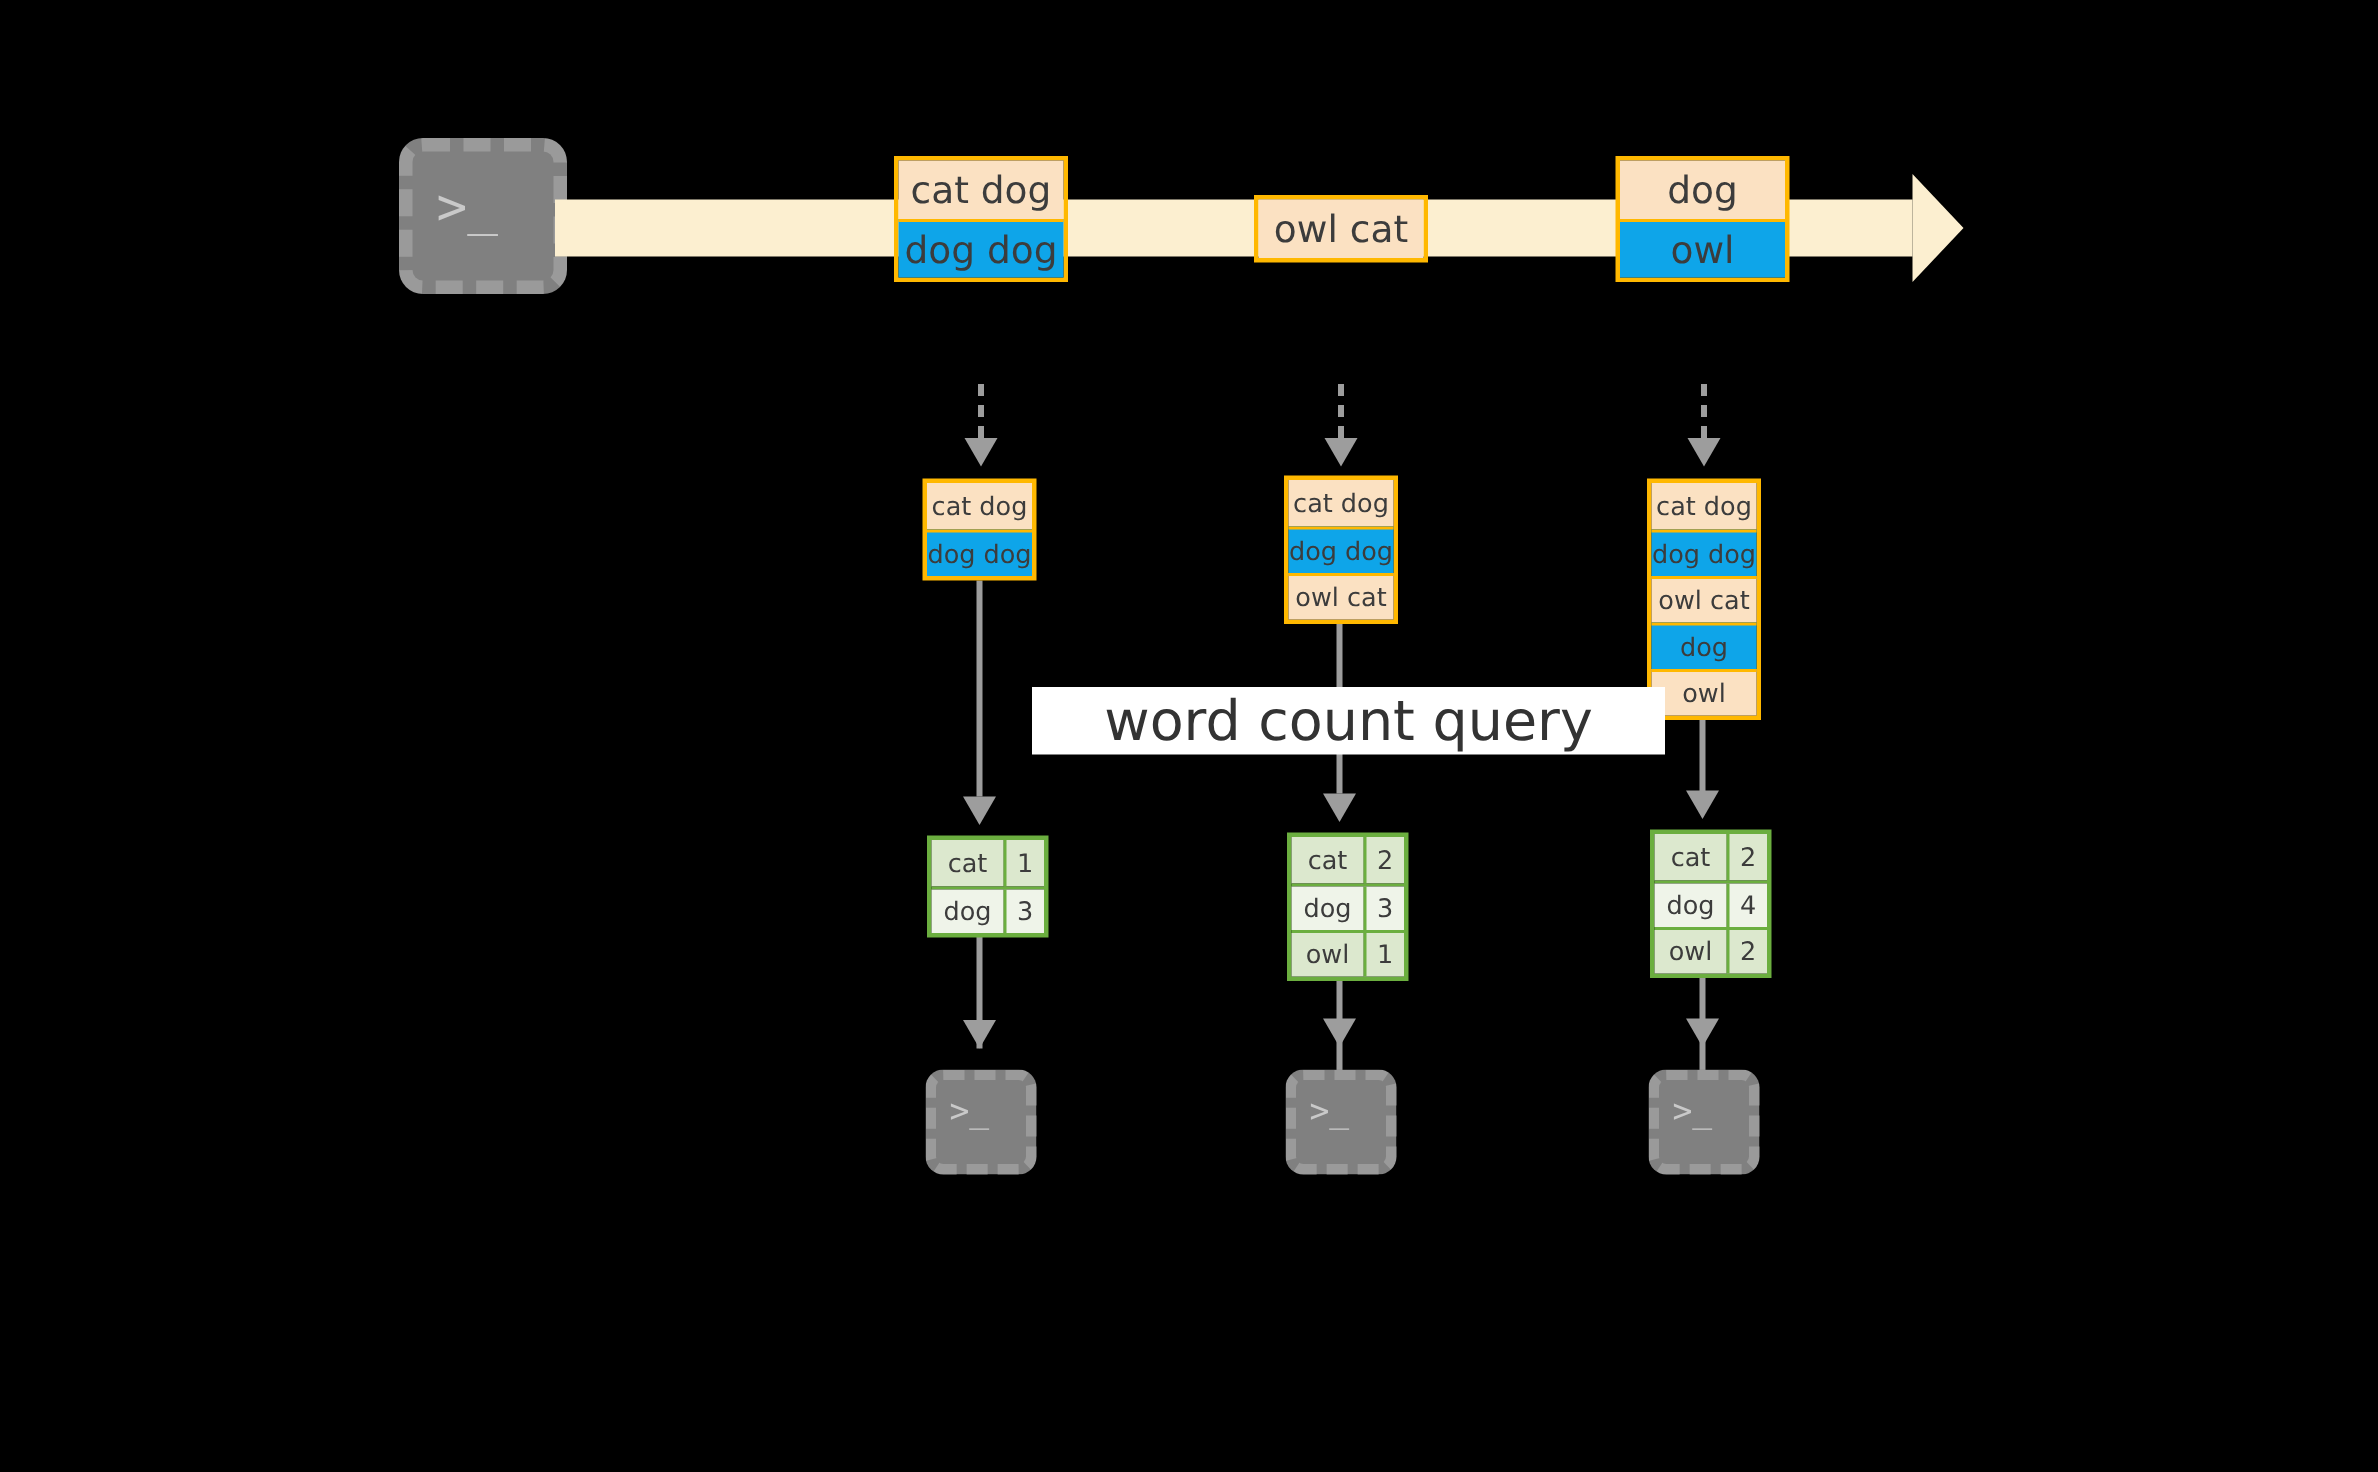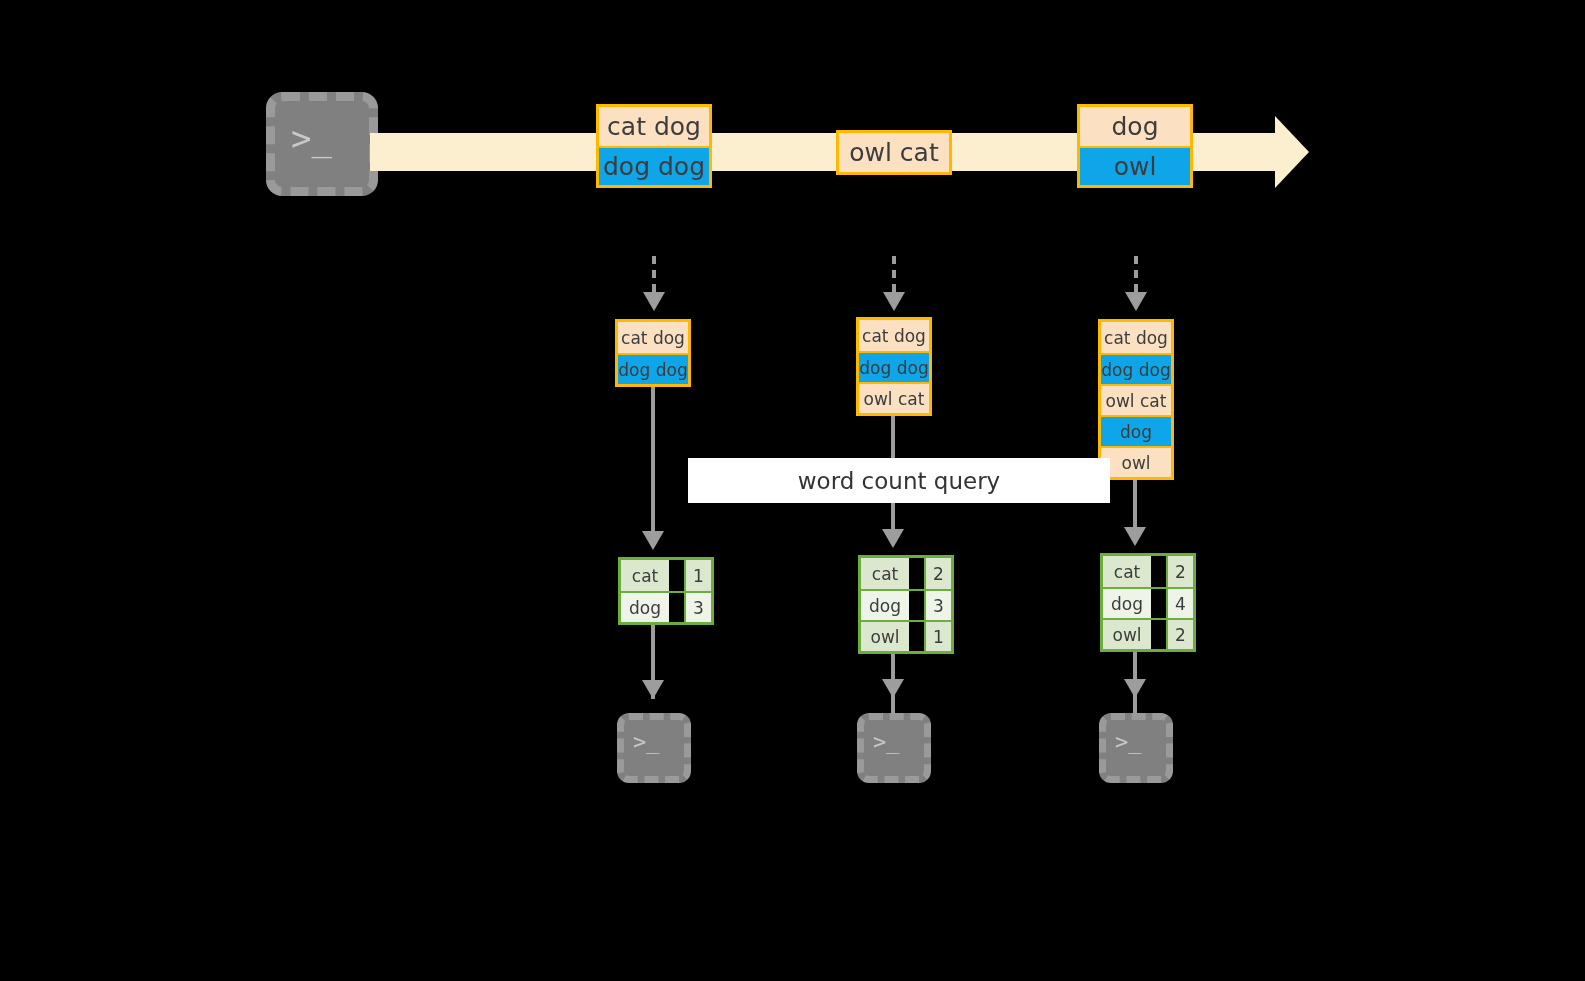--- a/index.html
+++ b/index.html
@@ -82,21 +82,20 @@
     box-sizing: border-box;
     border: 3px solid #6BAE3F;
     display: flex;
     flex-direction: column;
     z-index: 6;
   }
   .res-row {
     display: flex;
     height: 31px;
     box-sizing: border-box;
-    gap: 15px;
   }
   .res-row + .res-row { border-top: 2px solid #6BAE3F; }
   .res-cell {
     box-sizing: border-box;
     display: flex;
     align-items: center;
     justify-content: center;
     font-size: 17px;
     color: #3c3c3c;
   }
@@ -254,17 +253,17 @@
     </div>
   </div>
 
   <div class="conn-line" style="left:1133px; top:651px; height:78px;"></div>
   <div class="conn-head" style="left:1124px; top:679px;"></div>
 
   <div class="term small" style="left:1099px; top:713px; width:74px; height:70px;">
     <span class="term-glyph" style="left:9px; top:11px; font-size:22px;">&gt;_</span>
   </div>
 
-  <div class="query-label" style="left:688px; top:458px; width:422px; height:45px; font-size:23px;">
+  <div class="query-label" style="left:688px; top:458px; width:422px; height:45px; font-size:37px;">
     <span>word count query</span>
   </div>
 
 </div>
 
 </body></html>

